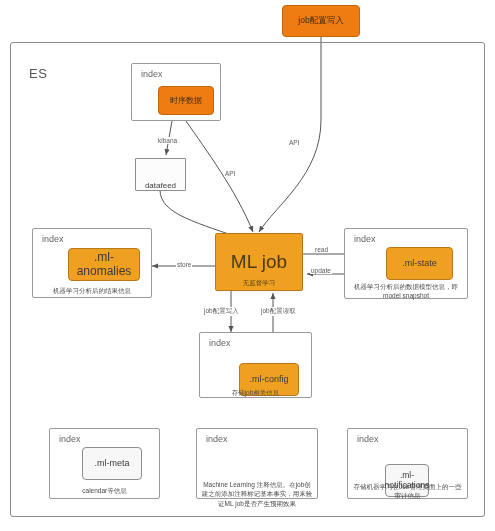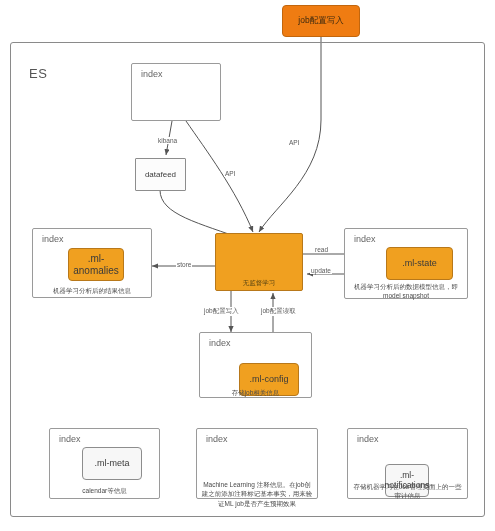--- a/index.html
+++ b/index.html
@@ -116,21 +116,21 @@
     font-size: 6.5px;
     color: #5a5a5a;
     background: #ffffff;
     padding: 0 1px;
     white-space: nowrap;
   }
   .plainbox {
     border: 1px solid #8d8d8d;
     background: #fcfcfc;
     display: flex;
-    align-items: center;
+    align-items: flex-end;
     justify-content: center;
     font-size: 8px;
     color: #3c3c3c;
     border-radius: 1px;
   }
 </style>
 </head>
 <body>
 
 <div id="canvas">
@@ -163,33 +163,37 @@
 
   <div class="es-frame"></div>
   <div class="es-label">ES</div>
 
   <div class="node chip chip-deep-orange" style="left:282px; top:5px; width:78px; height:32px; font-size:8.5px;">
     <span>job配置写入</span>
   </div>
 
   <div class="node idx-box" style="left:131px; top:63px; width:90px; height:58px;">
     <span class="idx-title">index</span>
+    <div class="chip chip-deep-orange" style="left:26px; top:22px; width:56px; height:29px; font-size:8px;">
+      <span>时序数据</span>
+    </div>
   </div>
 
   <div class="node plainbox" style="left:135px; top:158px; width:51px; height:33px;">
     <span>datafeed</span>
   </div>
 
   <div class="node chip chip-orange mljob" style="left:215px; top:233px; width:88px; height:58px;">
+    <span class="title">ML job</span>
     <span class="sub">无监督学习</span>
   </div>
 
   <div class="node idx-box" style="left:32px; top:228px; width:120px; height:70px;">
     <span class="idx-title">index</span>
-    <div class="chip chip-orange" style="left:35px; top:19px; width:56px; height:33px; font-size:10px;">
+    <div class="chip chip-orange" style="left:35px; top:19px; width:72px; height:33px; font-size:12px;">
       <span>.ml-anomalies</span>
     </div>
     <div class="caption" style="top:57px;">机器学习分析后的结果信息</div>
   </div>
 
   <div class="node idx-box" style="left:344px; top:228px; width:124px; height:71px;">
     <span class="idx-title">index</span>
     <div class="chip chip-orange" style="left:41px; top:18px; width:67px; height:33px; font-size:9px;">
       <span>.ml-state</span>
     </div>

